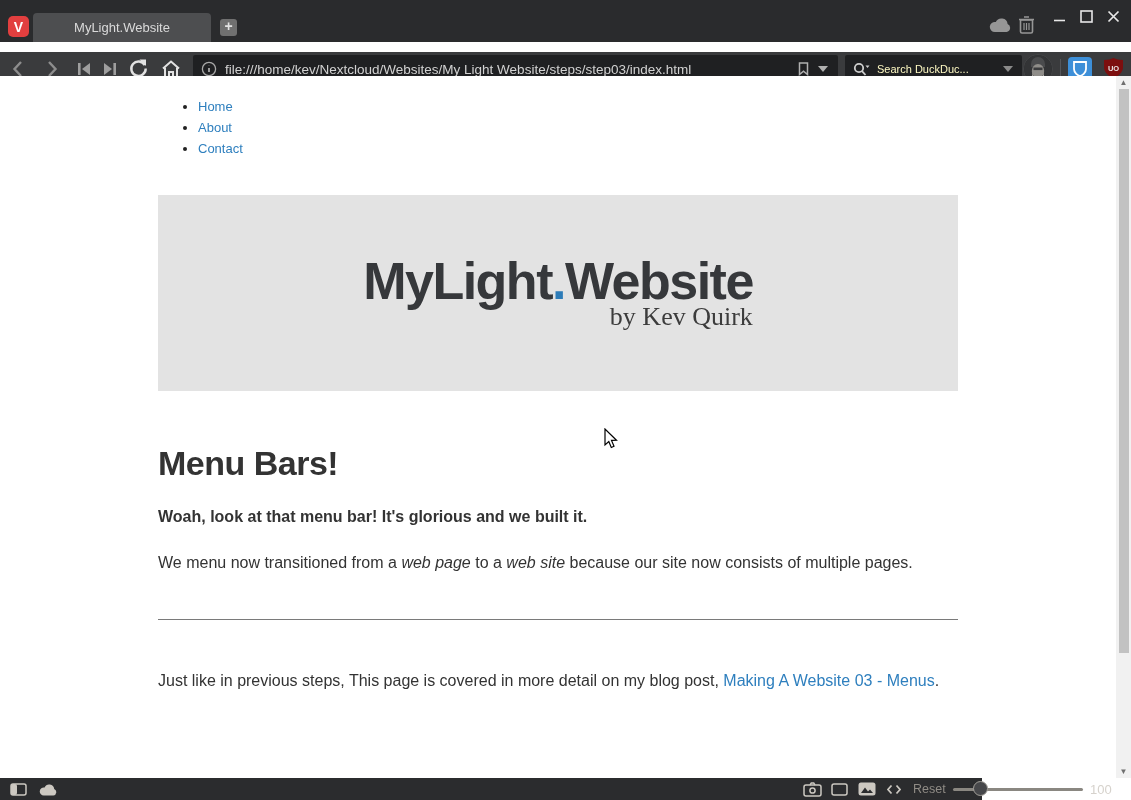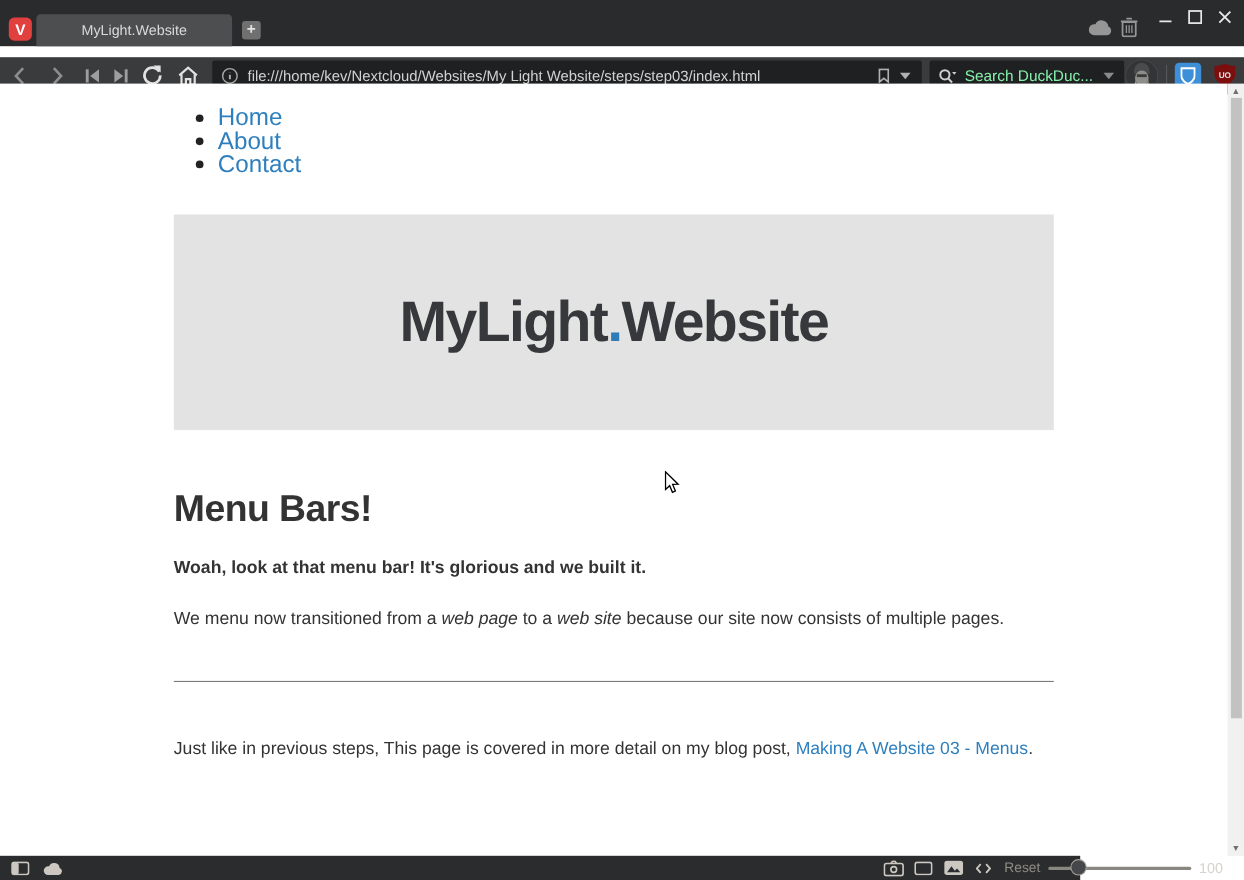--- a/index.html
+++ b/index.html
@@ -30,32 +30,32 @@
 
   
   .toolbar{position:absolute; top:52px; left:0; width:1131px; height:34px; background:var(--toolbar_gray);}
   .tool-ico{position:absolute; display:flex; align-items:center; justify-content:center;}
   .c-dim{color:#8d8d8d;} .c-mid{color:#9e9e9e;} .c-lit{color:#e2e2e2;}
   .urlbar{position:absolute; left:193px; top:3px; width:645px; height:28px; background:var(--field_dark);
     border-radius:2px; display:flex; align-items:center; color:#cfcfcf;}
   .url-text{flex:1; font-size:13.5px; margin-left:8px; white-space:nowrap; overflow:hidden; color:#d2d2d2;}
   .searchbar{position:absolute; left:845px; top:3px; width:177px; height:28px; background:var(--field_dark);
     border-radius:2px; display:flex; align-items:center;}
-  .search-ph{flex:1; font-size:14px; margin-left:7px; color:#86efac; white-space:nowrap; overflow:hidden;}
+  .search-ph{flex:1; font-size:11px; margin-left:7px; color:#fef9c3; white-space:nowrap; overflow:hidden;}
   .avatar{position:absolute; left:1023px; top:2px; width:30px; height:30px; border-radius:50%;
     background:#2c2d2f; overflow:hidden; border:1px solid #454648;}
   .tb-sep{position:absolute; left:1060px; top:7px; width:1px; height:20px; background:#55565a;}
   .ext-bw{position:absolute; left:1068px; top:5px; width:24px; height:24px; border-radius:4px;
     background:var(--bitwarden_blue); display:flex; align-items:center; justify-content:center;}
   .ext-ub{position:absolute; left:1102px; top:5px; width:23px; height:23px;}
 
   
   .viewport{position:absolute; top:76px; left:0; width:1116px; height:702px; background:#fff; overflow:hidden;}
   .page{width:800px; margin:0 auto; color:var(--text_dark);}
-  ul.site-nav{margin:20px 0 0 0; padding-left:40px; font-size:22px; line-height:21px;}
+  ul.site-nav{margin:20px 0 0 0; padding-left:40px; font-size:13px; line-height:21px;}
   ul.site-nav li{color:#222;}
   a.pglink{color:var(--link_blue); text-decoration:none; cursor:pointer;}
   .banner{margin-top:36px; height:196px; background:var(--banner_bg);
     display:flex; align-items:center; justify-content:center;}
   .logo-main{font-size:52px; font-weight:800; letter-spacing:-1.5px; line-height:1; color:var(--logo_dark);}
   .logo-dot{color:var(--logo_dot);}
   .logo-sub{font-family:"Liberation Serif", serif; font-size:26px; color:#3c3c3c; text-align:right; margin-top:-5px;}
   h1.page-h1{margin:54px 0 0; font-size:34px; line-height:36px; font-weight:bold; letter-spacing:-0.5px; color:#333;}
   p.lead{margin:27px 0 0; font-size:16px; font-weight:bold;}
   p.body-p{margin:26px 0 0; font-size:16px; line-height:21px;}
@@ -219,20 +219,21 @@
   <div class="page">
     <ul class="site-nav">
       <li><a class="pglink">Home</a></li>
       <li><a class="pglink">About</a></li>
       <li><a class="pglink">Contact</a></li>
     </ul>
 
     <div class="banner">
       <div>
         <div class="logo-main"><span>MyLight</span><span class="logo-dot">.</span><span>Website</span></div>
+        <div class="logo-sub">by Kev Quirk</div>
       </div>
     </div>
 
     <h1 class="page-h1">Menu Bars!</h1>
 
     <p class="lead">Woah, look at that menu bar! It's glorious and we built it.</p>
 
     <p class="body-p"><span>We menu now transitioned from a </span><em>web page</em><span> to a </span><em>web site</em><span> because our site now consists of multiple pages.</span></p>
 
 

